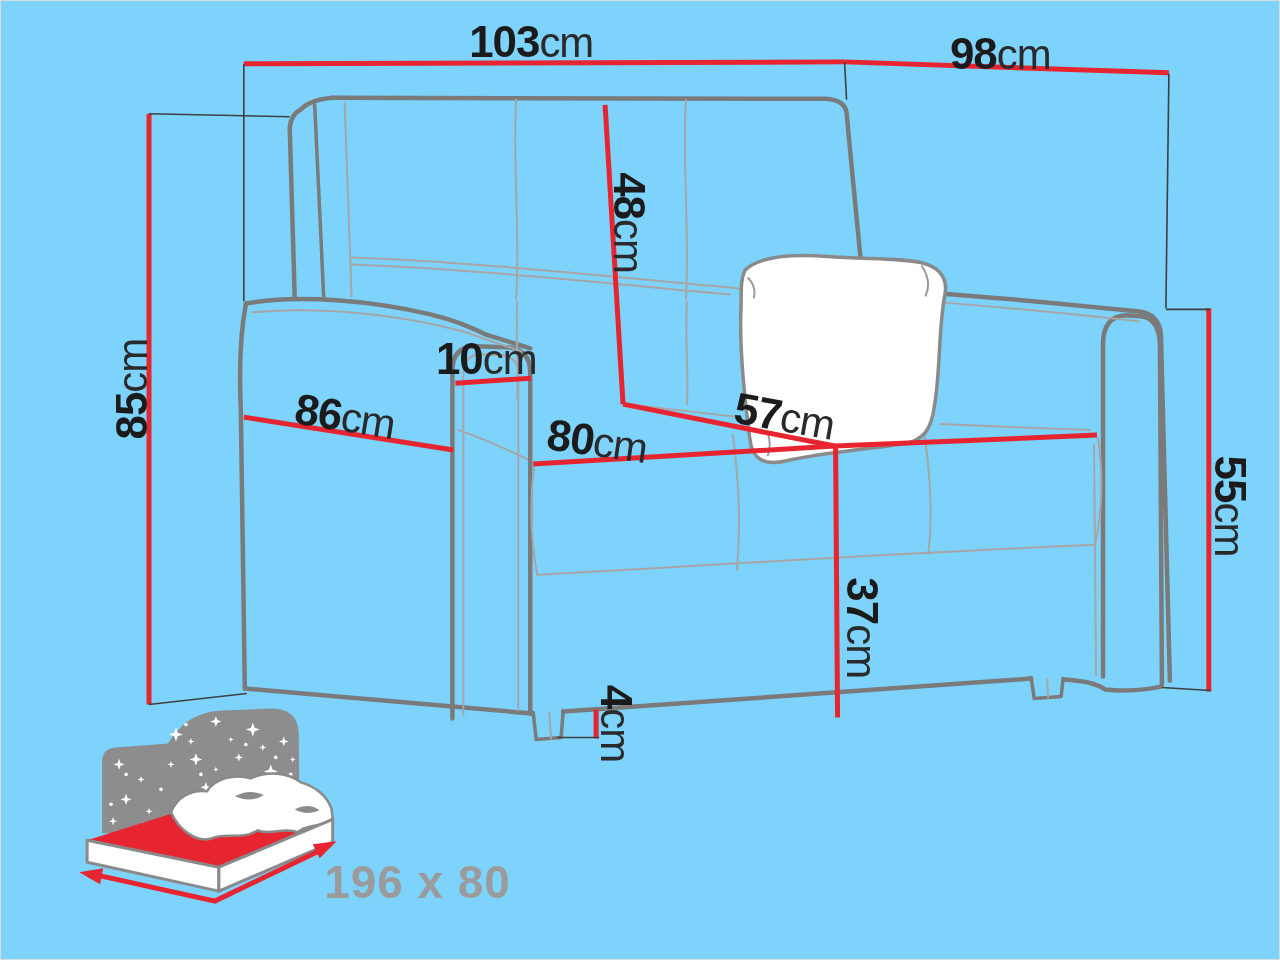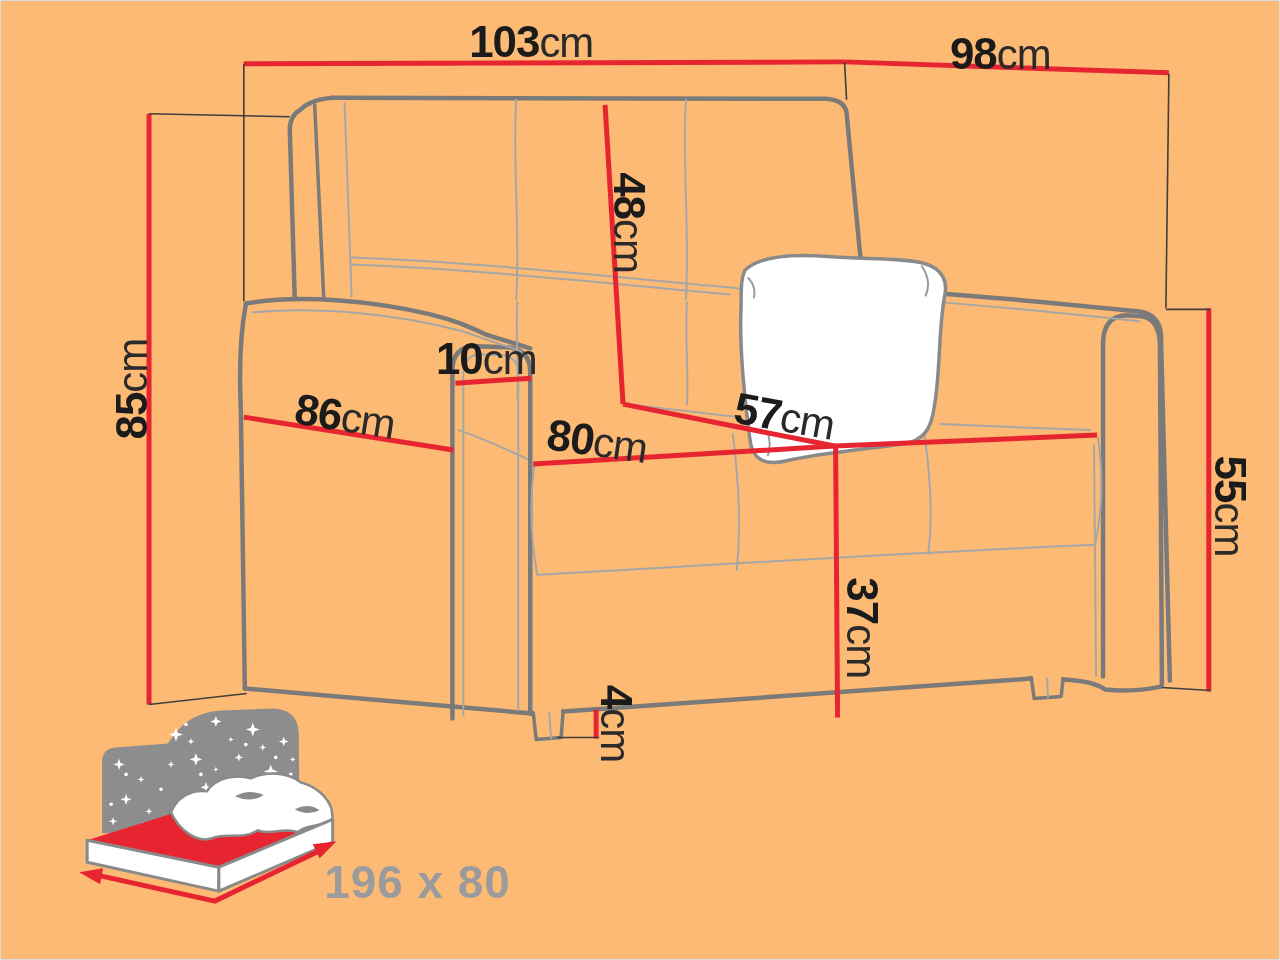--- a/index.html
+++ b/index.html
@@ -1,18 +1,18 @@
 <!DOCTYPE html>
 <html><head>
 <meta charset="utf-8">
 <style>
   html,body{margin:0;padding:0;background:#ffffff;}
   .stage{
     position:relative;width:1278px;height:958px;
-    border:1px solid #dcdcdc;background:#fdba74;overflow:hidden;
+    border:1px solid #dcdcdc;background:#7dd3fc;overflow:hidden;
     font-family:"Liberation Sans", sans-serif;
   }
   svg{display:block}
   .dim-num{font-family:"Liberation Sans", sans-serif;font-weight:700;font-size:44px;fill:#1b1b1b;letter-spacing:-1px;}
   .dim-unit{font-family:"Liberation Sans", sans-serif;font-weight:400;font-size:42px;fill:#2a2a2a;letter-spacing:-1px;}
   .bed-size{font-family:"Liberation Sans", sans-serif;font-weight:700;font-size:46px;fill:#9b9b9b;letter-spacing:1px;}
 </style>
 </head>
 <body>
 

